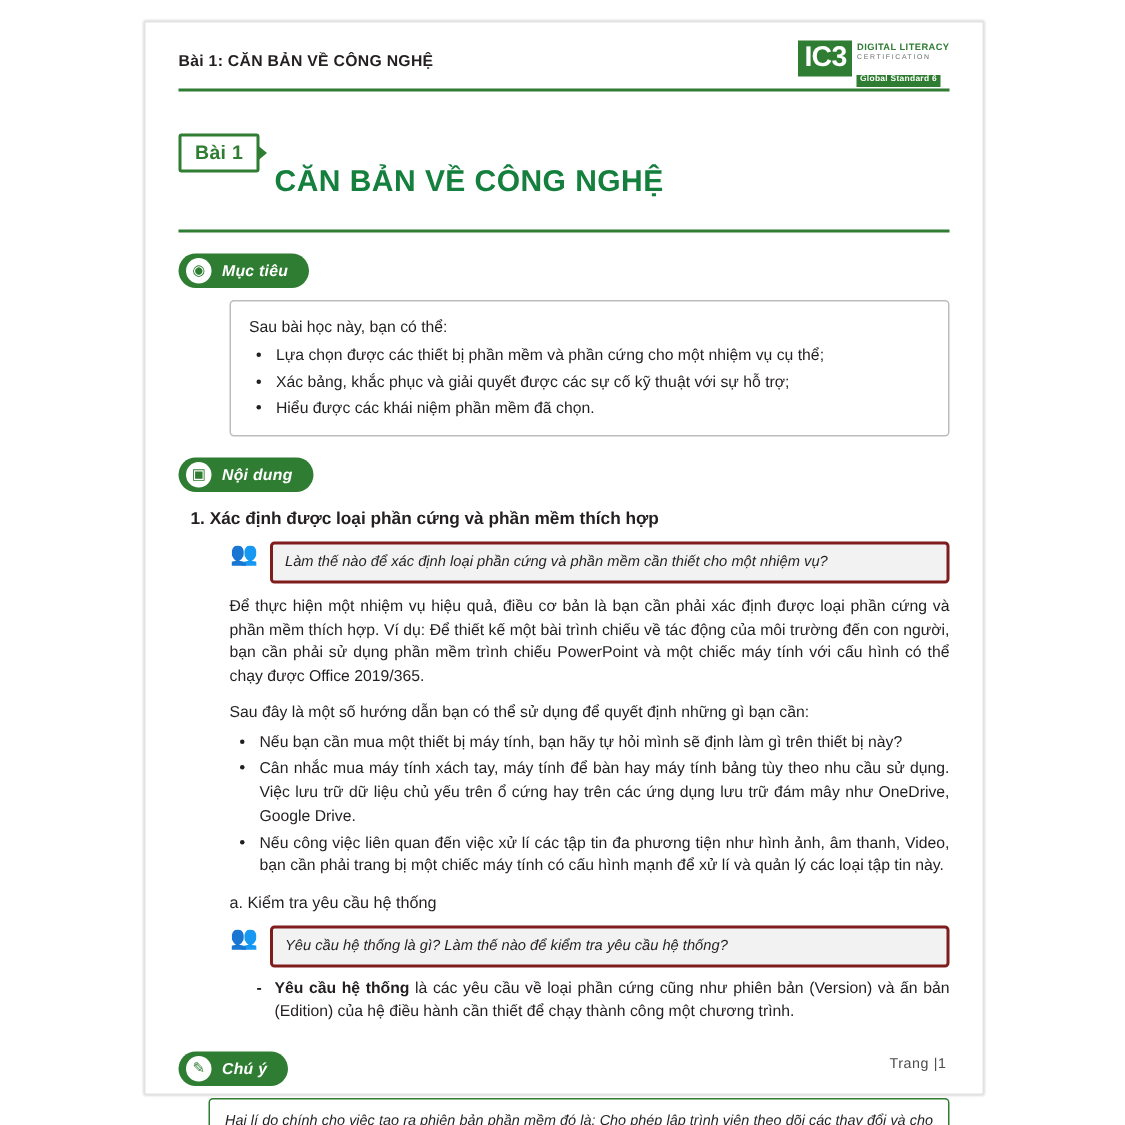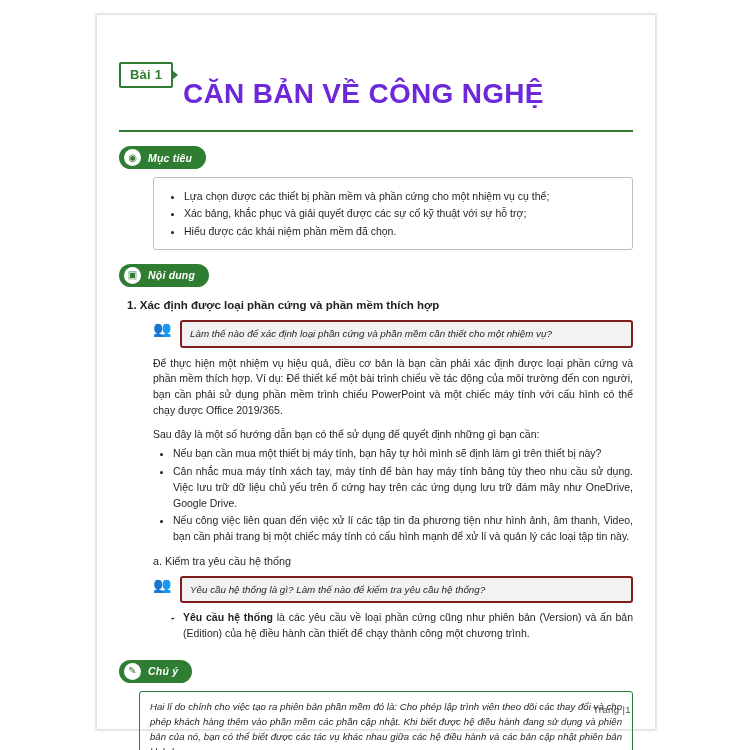--- a/index.html
+++ b/index.html
@@ -109,23 +109,23 @@
     content: "";
     position: absolute;
     right: -7px;
     top: 50%;
     transform: translateY(-50%);
     border-left: 6px solid #2f7d32;
     border-top: 5px solid transparent;
     border-bottom: 5px solid transparent;
   }
   .chapter-title {
-    font-size: 28px;
-    font-weight: bold;
-    color: #6d28d9;
+    font-size: 20px;
+    font-weight: bold;
+    color: #15803d;
     letter-spacing: .3px;
     margin-top: 39px;
   }
 
   
   .tag {
     display: inline-flex;
     align-items: center;
     gap: 7px;
     background: #2f7d32;
@@ -264,34 +264,46 @@
     letter-spacing: .4px;
   }
 </style>
 </head>
 <body>
 
 <div class="page">
   <div class="sheet">
 
     
+    <div class="hdr">
+      <div class="hdr-title">Bài 1: CĂN BẢN VỀ CÔNG NGHỆ</div>
+      <div class="logo">
+        <div class="logo-mark">IC3</div>
+        <div class="logo-txt">
+          <div class="logo-l1">DIGITAL LITERACY</div>
+          <div class="logo-l2">CERTIFICATION</div>
+          <div class="logo-l3">Global Standard 6</div>
+        </div>
+      </div>
+    </div>
 
     
     <div class="chapter">
       <div class="chapter-badge">Bài 1</div>
       <div class="chapter-title">CĂN BẢN VỀ CÔNG NGHỆ</div>
     </div>
 
     
     <div class="tag">
       <span class="tag-ico">◉</span>
       <span class="tag-label">Mục tiêu</span>
     </div>
 
     <div class="goalbox">
+      <p class="lead">Sau bài học này, bạn có thể:</p>
       <ul>
         <li>Lựa chọn được các thiết bị phần mềm và phần cứng cho một nhiệm vụ cụ thể;</li>
         <li>Xác bảng, khắc phục và giải quyết được các sự cố kỹ thuật với sự hỗ trợ;</li>
         <li>Hiểu được các khái niệm phần mềm đã chọn.</li>
       </ul>
     </div>
 
     
     <div class="tag">
       <span class="tag-ico">▣</span>

